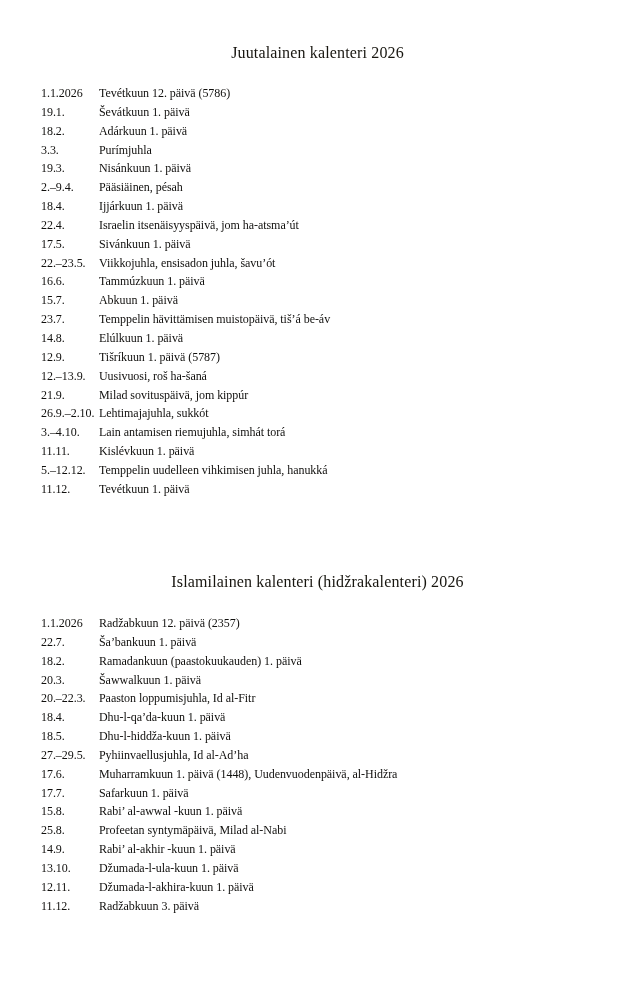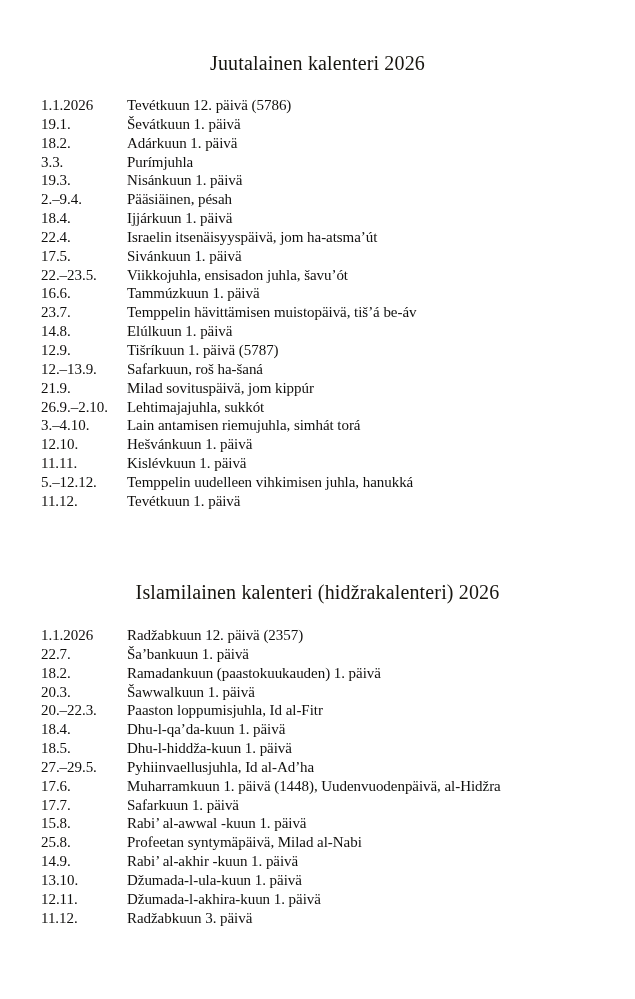--- a/index.html
+++ b/index.html
@@ -19,43 +19,42 @@
   .page {
     position: absolute;
     inset: 0;
     overflow: hidden;
   }
 
   
   .section-title {
     text-align: center;
     font-weight: 400;
-    font-size: 20px;
+    font-size: 16px;
     line-height: 1;
     letter-spacing: 0.15px;
     color: #17150f;
-    margin: 8px;
+    margin: 0;
   }
   #section-jewish .section-title { padding-top: 45px; }
   #section-islamic .section-title { padding-top: 0; }
 
   
   .calendar-list {
     list-style: none;
     margin: 0;
     padding: 0;
   }
   .calendar-row {
     display: flex;
     align-items: center;
     height: 18.85px;
-    font-size: 15px;
+    font-size: 12px;
     line-height: 18.85px;
     white-space: nowrap;
-    gap: 28px;
   }
   .row-date {
     width: 99px;
     flex: 0 0 99px;
     padding-left: 41px;
     box-sizing: border-box;
     letter-spacing: -0.05px;
   }
   .row-desc {
     flex: 1 1 auto;
@@ -125,50 +124,50 @@
         </li>
         <li class="calendar-row">
           <span class="row-date">22.–23.5.</span>
           <span class="row-desc">Viikkojuhla, ensisadon juhla, šavu’ót</span>
         </li>
         <li class="calendar-row">
           <span class="row-date">16.6.</span>
           <span class="row-desc">Tammúzkuun 1. päivä</span>
         </li>
         <li class="calendar-row">
+          <span class="row-date">15.7.</span>
+          <span class="row-desc">Abkuun 1. päivä</span>
+        </li>
+        <li class="calendar-row">
           <span class="row-date">23.7.</span>
           <span class="row-desc">Temppelin hävittämisen muistopäivä, tiš’á be-áv</span>
         </li>
         <li class="calendar-row">
           <span class="row-date">14.8.</span>
           <span class="row-desc">Elúlkuun 1. päivä</span>
         </li>
         <li class="calendar-row">
           <span class="row-date">12.9.</span>
           <span class="row-desc">Tišríkuun 1. päivä (5787)</span>
         </li>
         <li class="calendar-row">
           <span class="row-date">12.–13.9.</span>
-          <span class="row-desc">Safarkuun, roš ha-šaná</span>
+          <span class="row-desc">Uusivuosi, roš ha-šaná</span>
         </li>
         <li class="calendar-row">
           <span class="row-date">21.9.</span>
           <span class="row-desc">Milad sovituspäivä, jom kippúr</span>
         </li>
         <li class="calendar-row">
           <span class="row-date">26.9.–2.10.</span>
           <span class="row-desc">Lehtimajajuhla, sukkót</span>
         </li>
         <li class="calendar-row">
           <span class="row-date">3.–4.10.</span>
           <span class="row-desc">Lain antamisen riemujuhla, simhát torá</span>
-        </li>
-        <li class="calendar-row">
-          <span class="row-date">12.10.</span>
-          <span class="row-desc">Hešvánkuun 1. päivä</span>
         </li>
         <li class="calendar-row">
           <span class="row-date">11.11.</span>
           <span class="row-desc">Kislévkuun 1. päivä</span>
         </li>
         <li class="calendar-row">
           <span class="row-date">5.–12.12.</span>
           <span class="row-desc">Temppelin uudelleen vihkimisen juhla, hanukká</span>
         </li>
         <li class="calendar-row">

